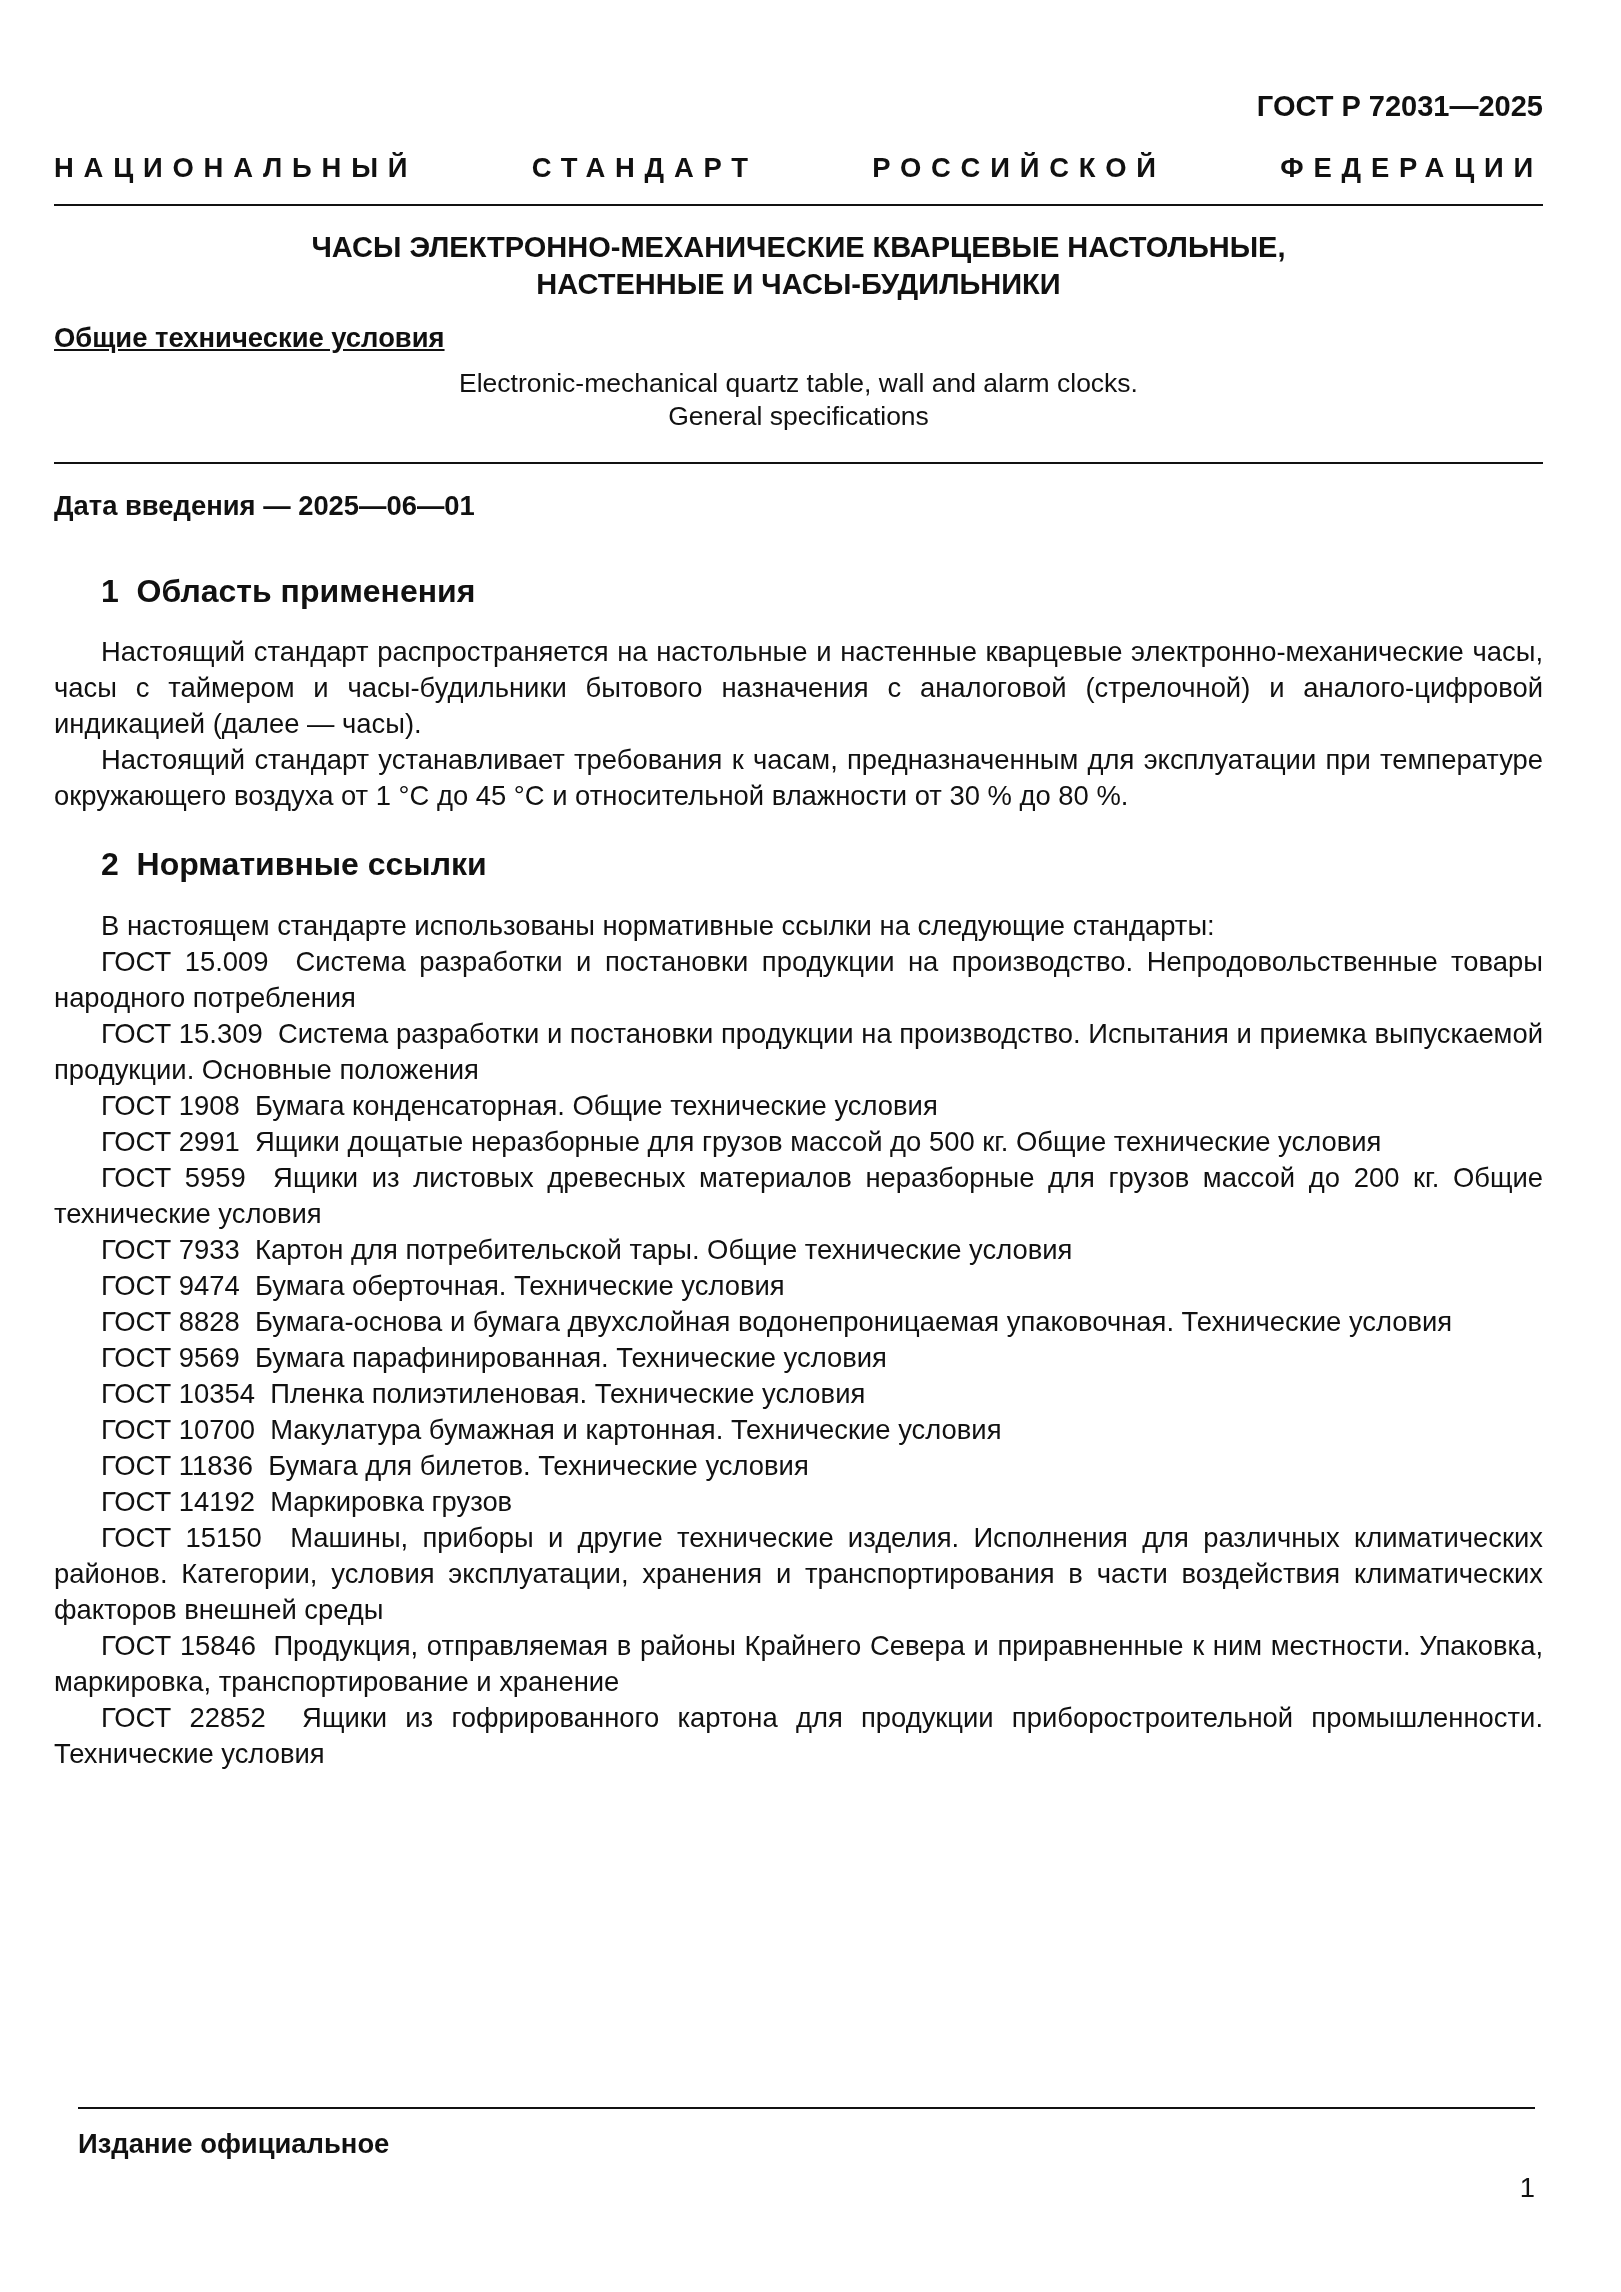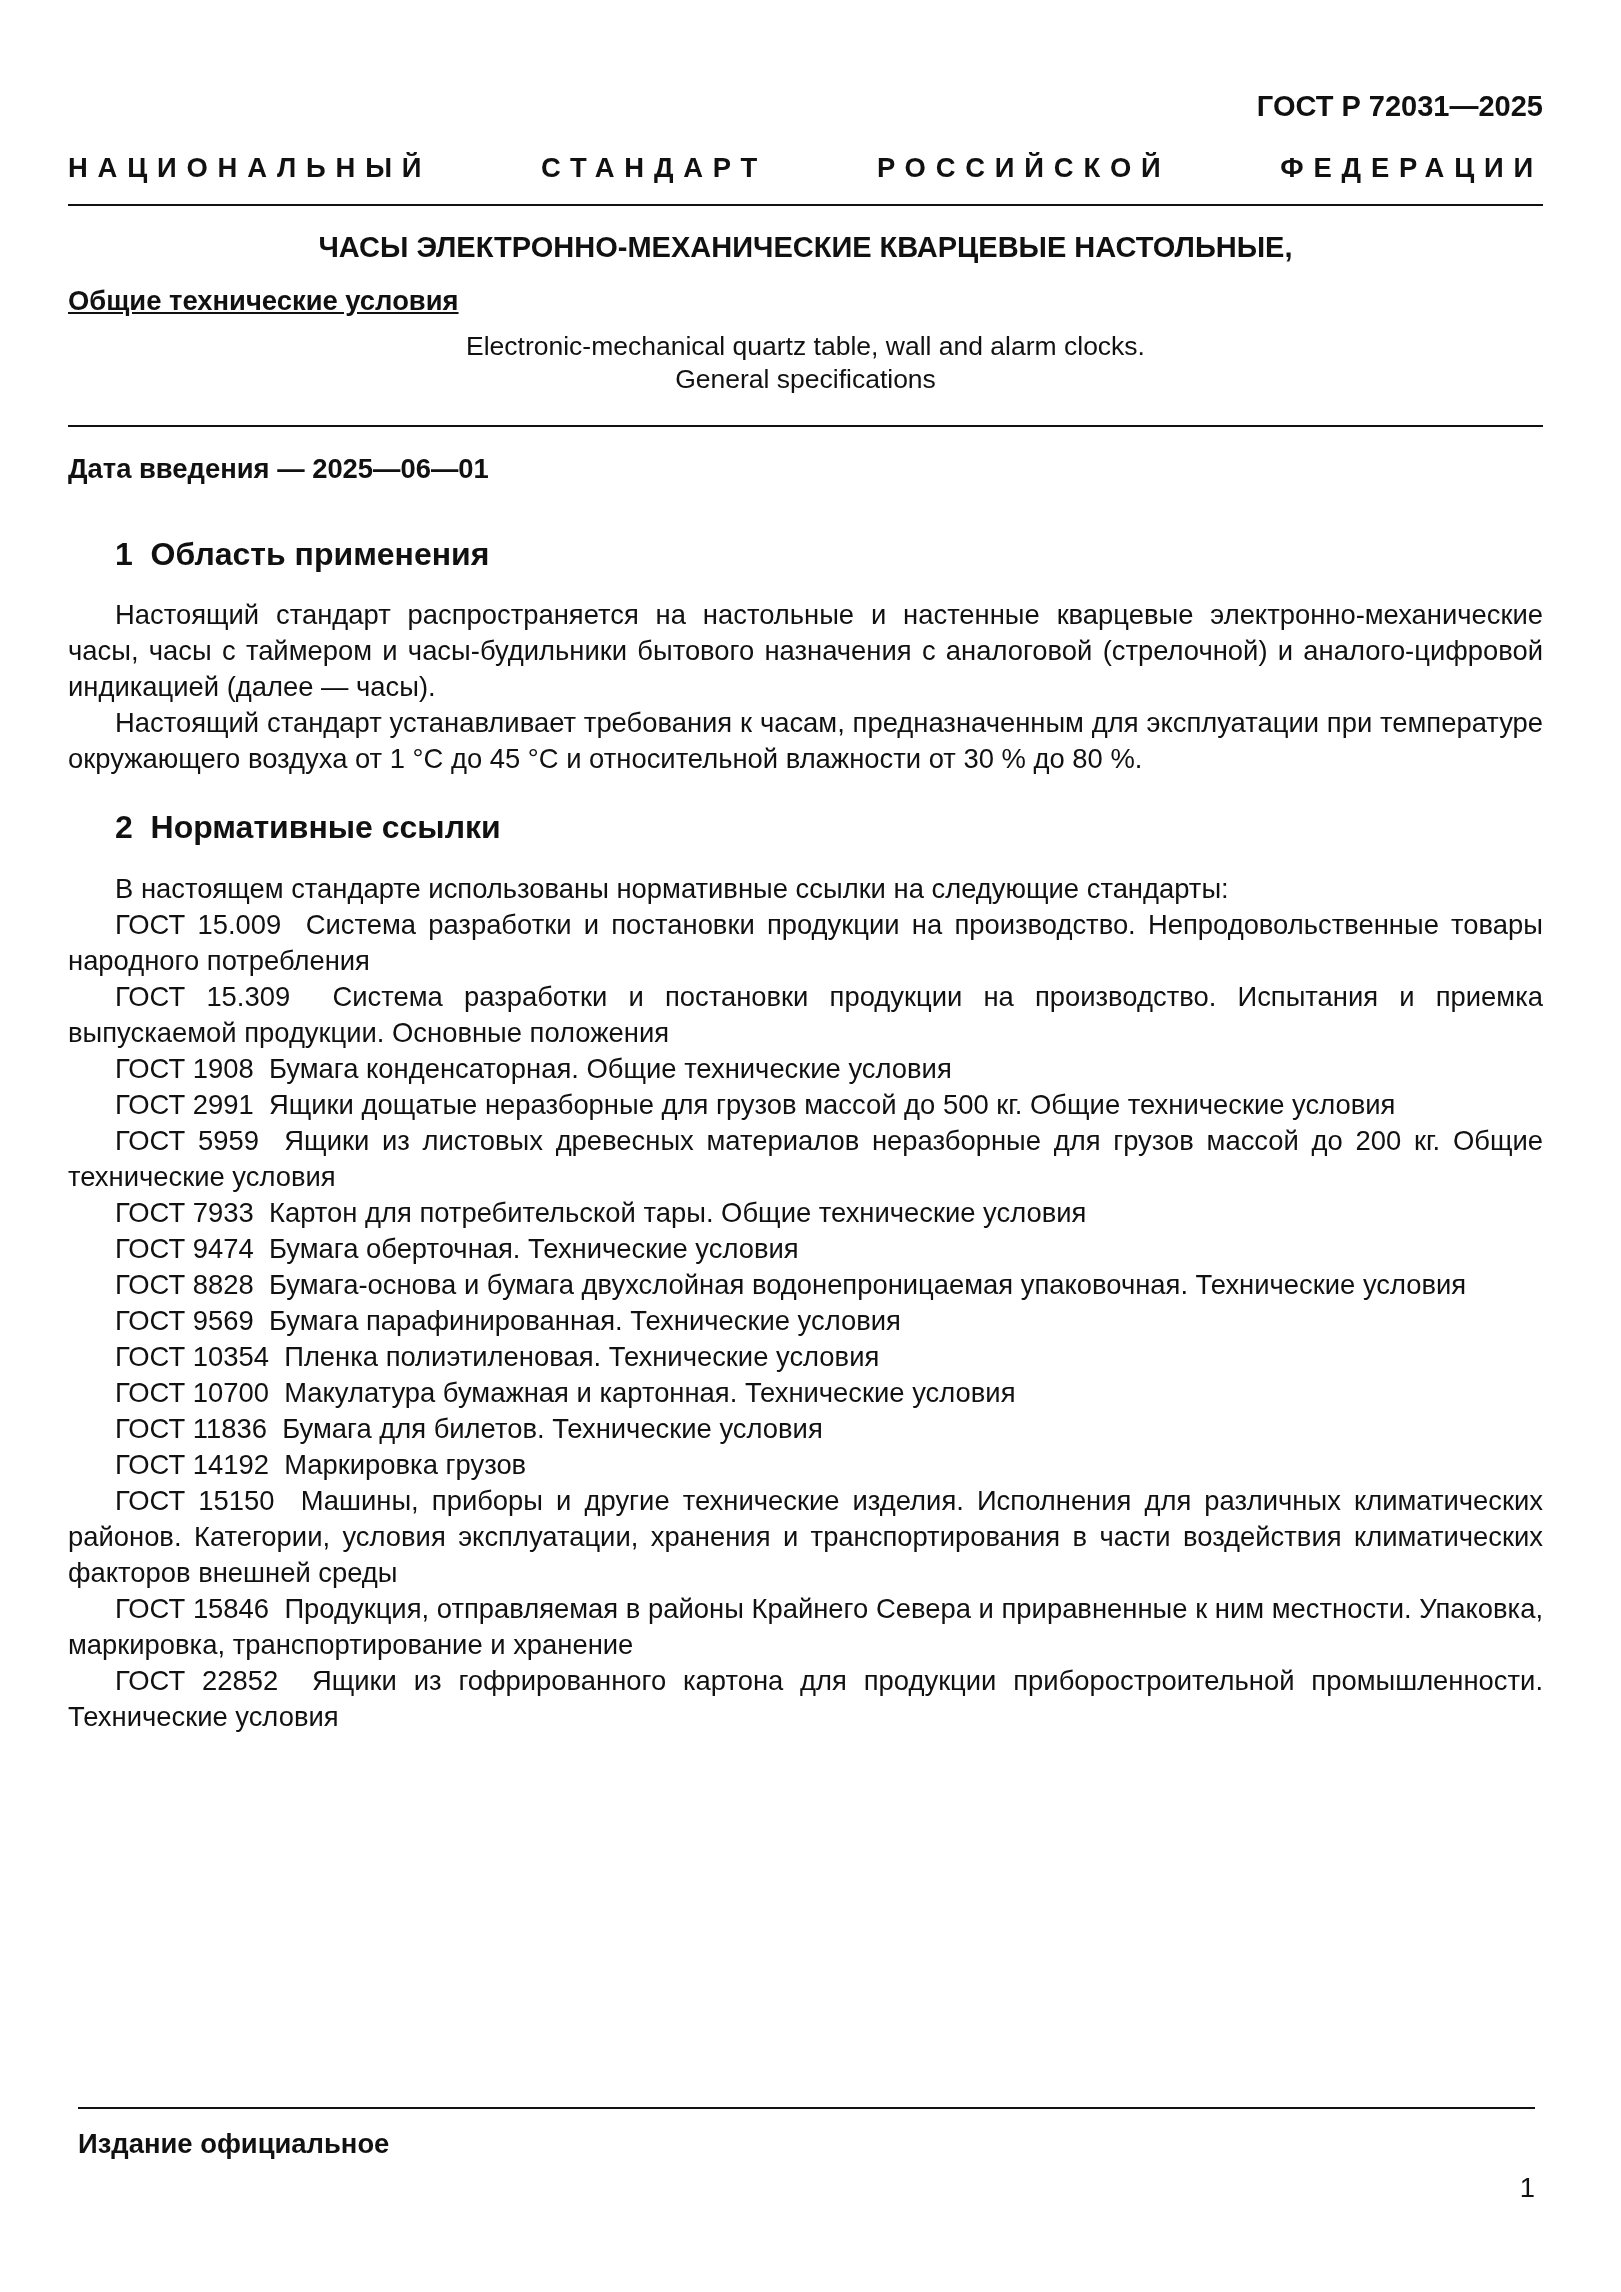--- a/index.html
+++ b/index.html
@@ -5,21 +5,21 @@
   * { margin: 0; padding: 0; box-sizing: border-box; }
   html, body { background: #ffffff; }
   .page {
     position: relative;
     width: 1621px;
     height: 2247px;
     margin: 0 auto;
     background: #ffffff;
     color: #111111;
     font-family: "Liberation Sans", sans-serif;
-    padding: 90px 78px 0 68px;
+    padding: 90px 78px 0 54px;
     overflow: hidden;
   }
   .doc-number {
     text-align: right;
     font-weight: bold;
     font-size: 29px;
     line-height: 33px;
   }
   .banner {
     margin-top: 29px;
@@ -108,20 +108,21 @@
 <div class="page">
 
   <div class="doc-number">ГОСТ Р 72031—2025</div>
 
   <div class="banner">НАЦИОНАЛЬНЫЙ СТАНДАРТ РОССИЙСКОЙ ФЕДЕРАЦИИ</div>
 
   <div class="rule rule-top"></div>
 
   <div class="title-main">
     <div>ЧАСЫ ЭЛЕКТРОННО-МЕХАНИЧЕСКИЕ КВАРЦЕВЫЕ НАСТОЛЬНЫЕ,</div>
+    <div>НАСТЕННЫЕ И ЧАСЫ-БУДИЛЬНИКИ</div>
   </div>
 
   <div class="subtitle">Общие технические условия</div>
 
   <div class="title-en">
     <div>Electronic-mechanical quartz table, wall and alarm clocks.</div>
     <div>General specifications</div>
   </div>
 
   <div class="rule rule-mid"></div>

